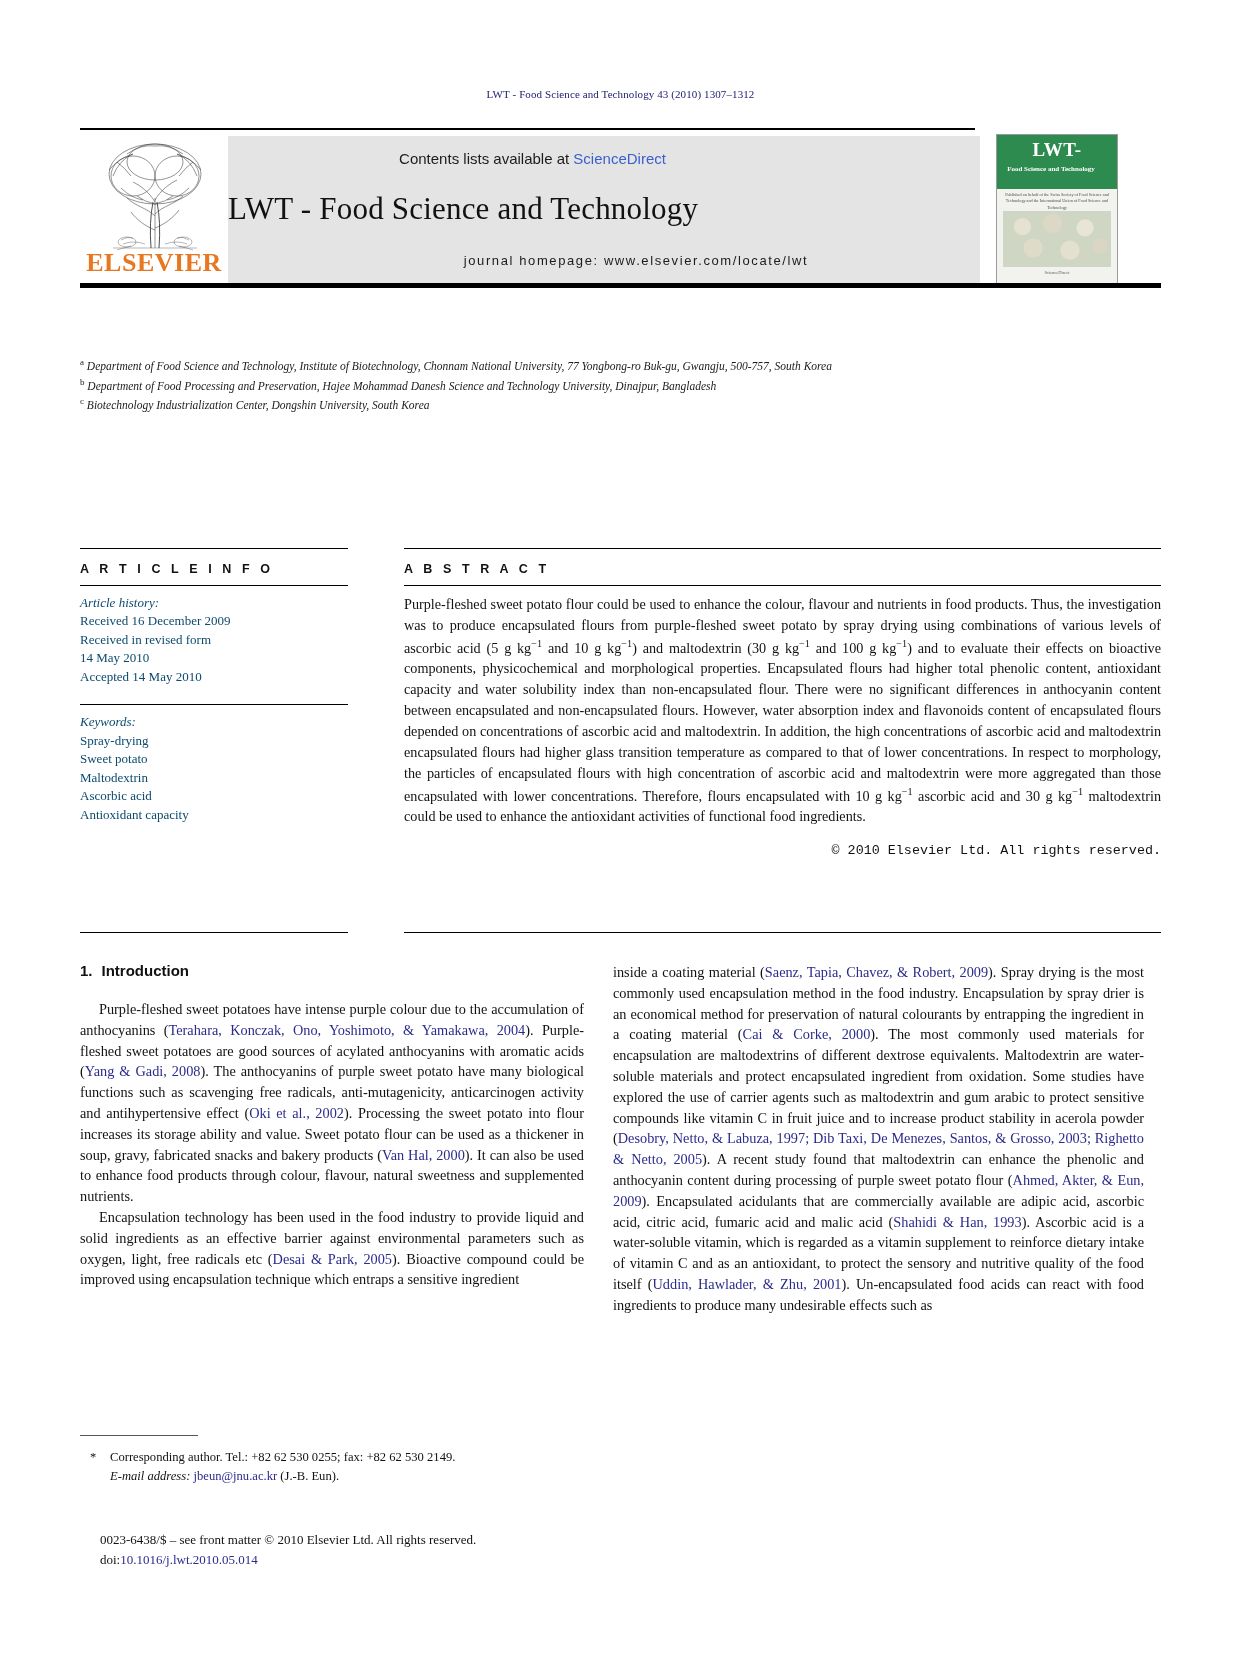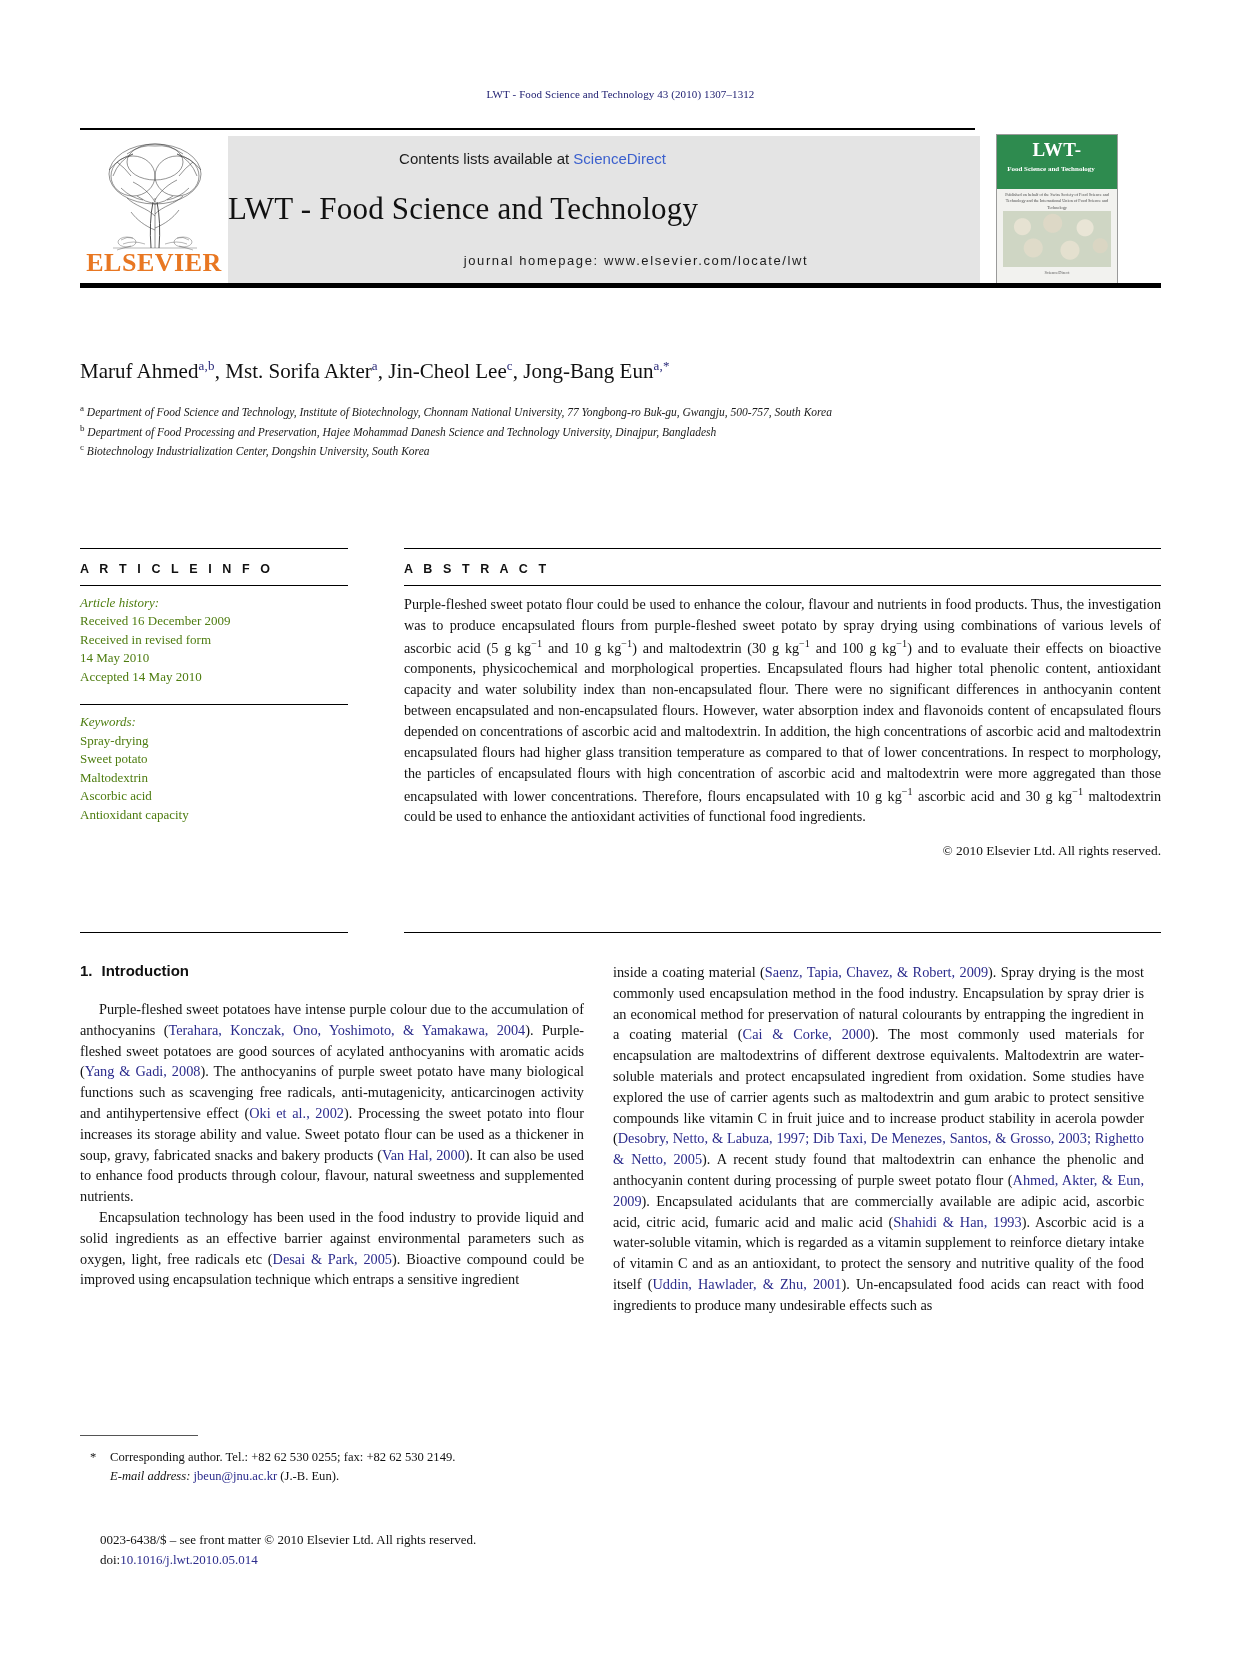--- a/index.html
+++ b/index.html
@@ -253,39 +253,40 @@
     color: #111;
   }
   .thin-rule {
     height: 1px;
     background: #000;
     margin: 9px 0 8px 0;
   }
   .info-body {
     font-size: 13px;
     line-height: 1.42;
-    color: #4d7c0f;
+    color: #0c4a6e;
   }
   .info-label {
     font-style: italic;
   }
   .kw-block { margin-top: 18px; }
   .abstract-body {
     font-size: 14.2px;
     line-height: 1.47;
     text-align: justify;
     color: #111;
     margin: 0;
   }
   .abstract-body sup { font-size: .72em; vertical-align: super; }
   .copyright {
     margin-top: 16px;
     text-align: right;
     font-size: 13.4px;
     color: #111;
+    font-family: Liberation Mono, monospace;
   }
   .rule-info-bot {
     position: absolute;
     left: 80px; top: 932px;
     width: 268px;
     height: 1px;
     background: #000;
   }
   .rule-abs-bot {
     position: absolute;
@@ -419,21 +420,20 @@
       <div class="cover-sub">Food Science and Technology</div>
       <div class="cover-meta">Published on behalf of the Swiss Society of Food Science and Technology and the International Union of Food Science and Technology</div>
       <div class="cover-photo"></div>
       <div class="cover-foot">ScienceDirect</div>
     </div>
 
     <div class="masthead-rule-bottom"></div>
   </div>
 
   <div class="title-block">
-    <div class="authors"><span>Maruf Ahmed</span><sup>a,b</sup>, <span>Mst. Sorifa Akter</span><sup>a</sup>, <span>Jin-Cheol Lee</span><sup>c</sup>, <span>Jong-Bang Eun</span><sup>a,*</sup></div>
     <div class="affiliations">
         <div><sup>a</sup> Department of Food Science and Technology, Institute of Biotechnology, Chonnam National University, 77 Yongbong-ro Buk-gu, Gwangju, 500-757, South Korea</div>
         <div><sup>b</sup> Department of Food Processing and Preservation, Hajee Mohammad Danesh Science and Technology University, Dinajpur, Bangladesh</div>
         <div><sup>c</sup> Biotechnology Industrialization Center, Dongshin University, South Korea</div>
       </div>
   </div>
 
   <div class="rule-info-top"></div>
   <div class="rule-abs-top"></div>
 

